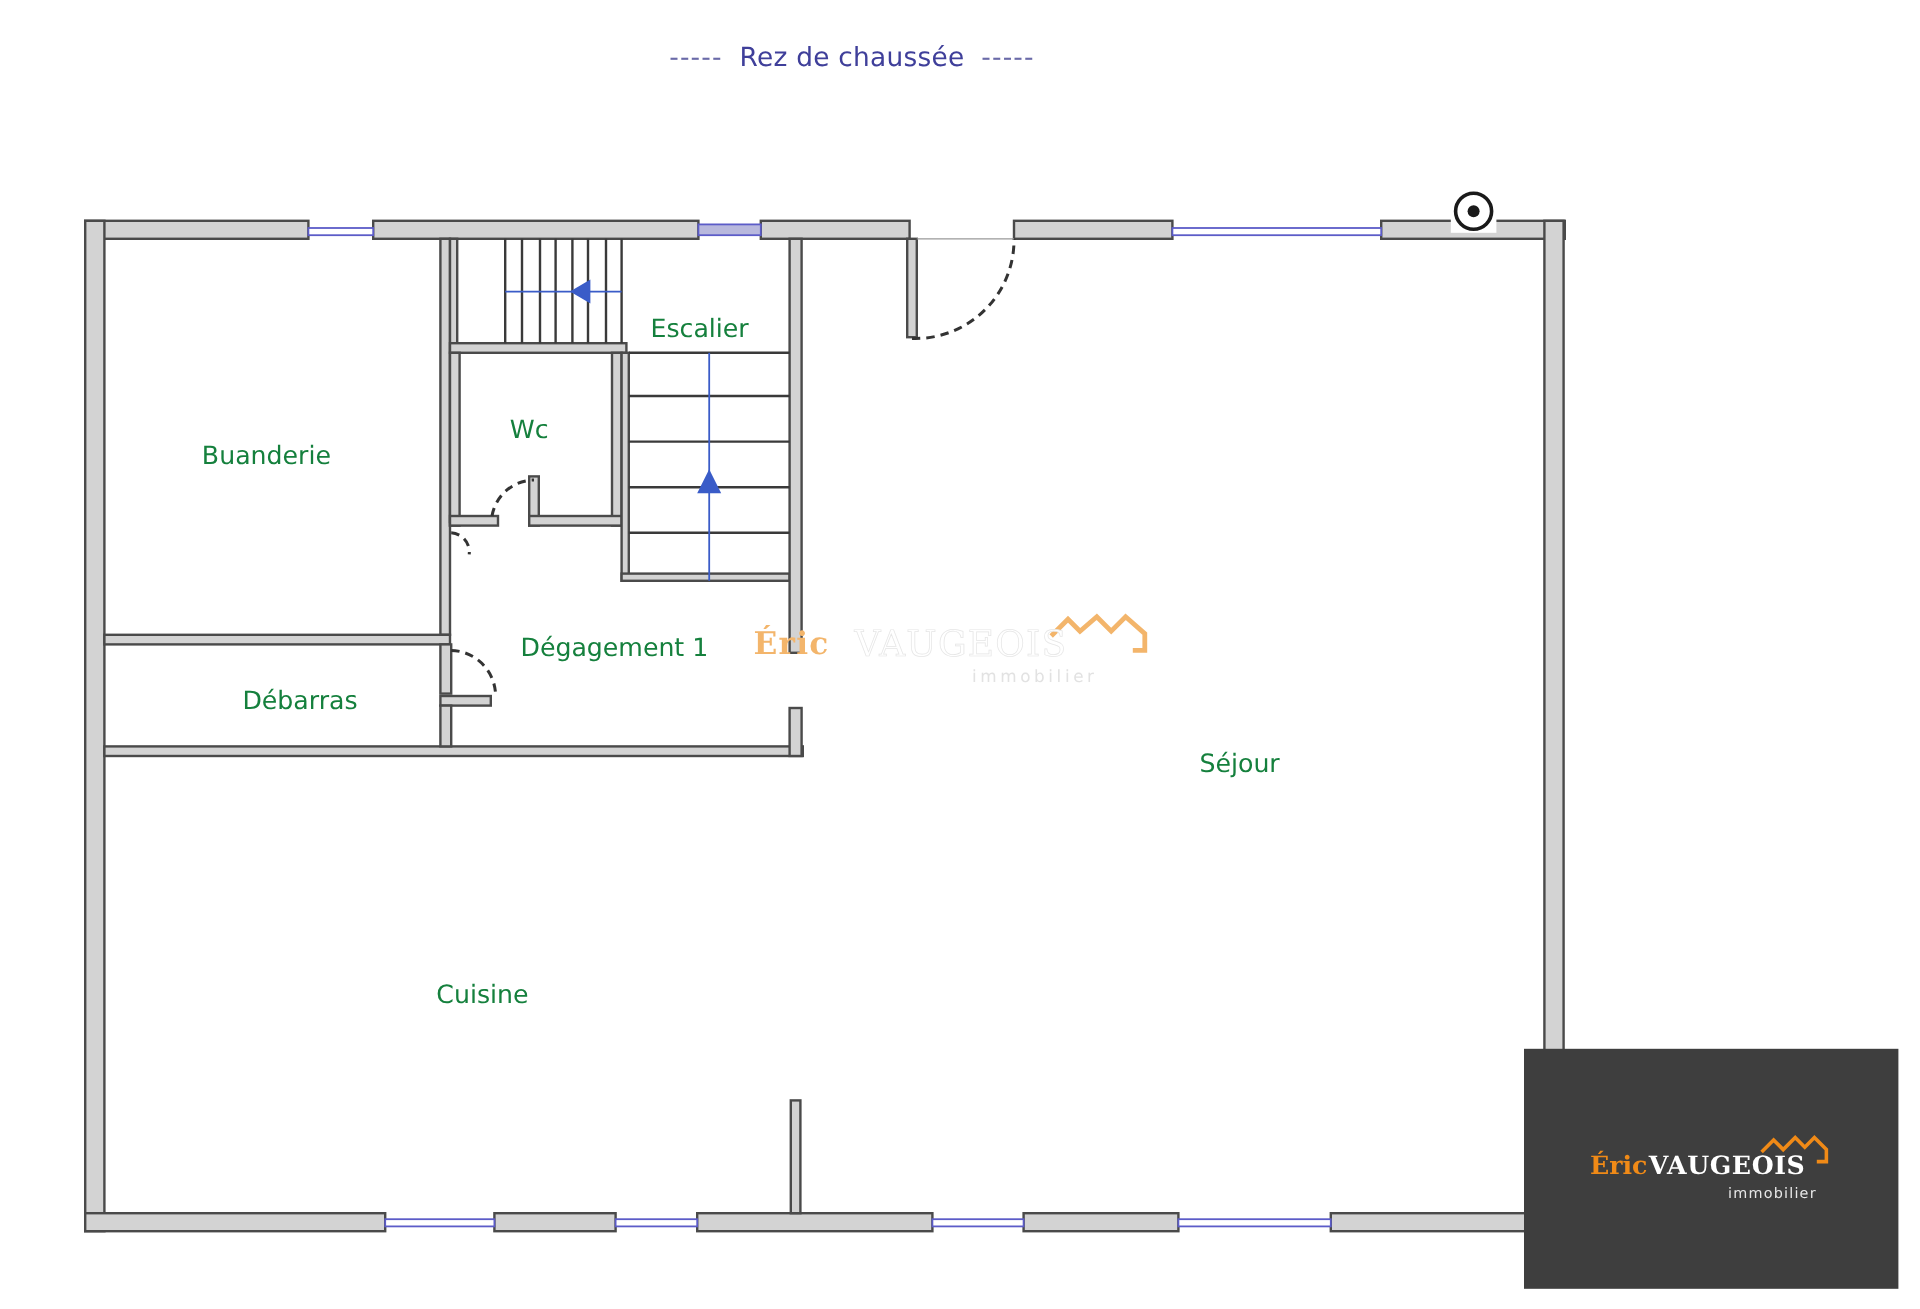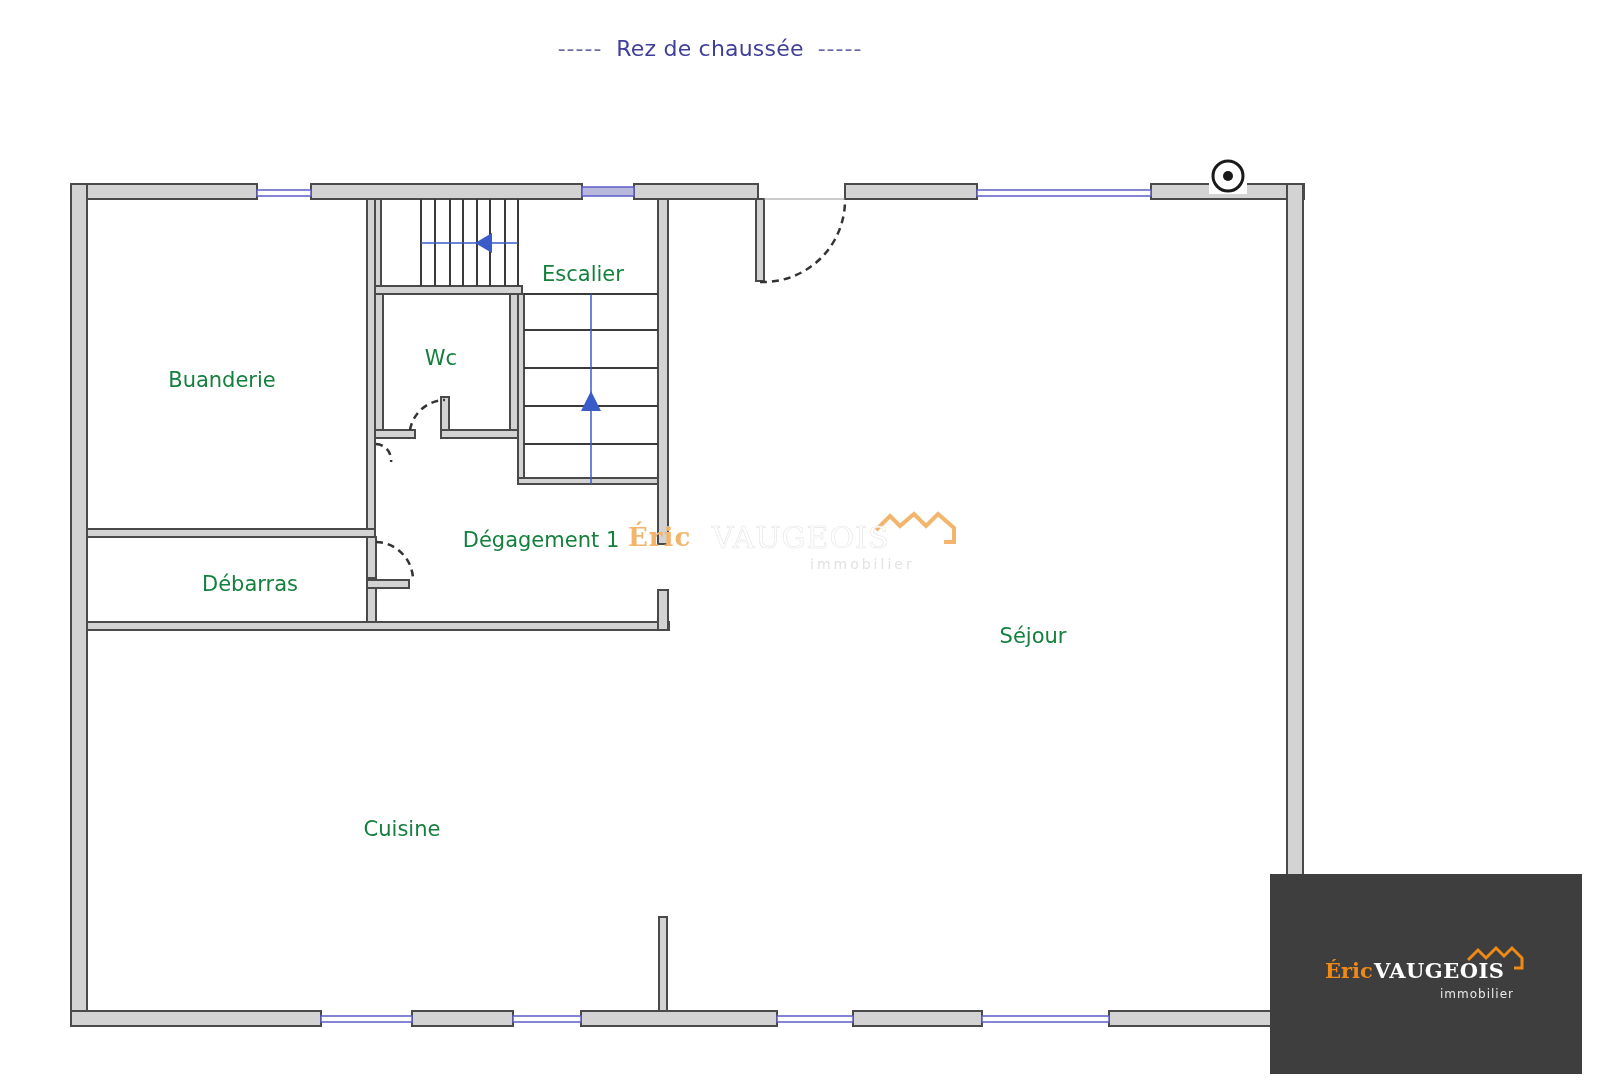--- a/index.html
+++ b/index.html
@@ -121,21 +121,21 @@
   <g>
     <rect x="1209" y="160" width="38" height="34" fill="#ffffff"></rect>
     <circle cx="1228" cy="176" r="15" fill="#ffffff" stroke="#1a1a1a" stroke-width="3"></circle>
     <circle cx="1228" cy="176" r="5" fill="#1a1a1a"></circle>
   </g>
 </svg>
 
 <div class="room-label" style="left:222px;top:380px;">Buanderie</div>
 <div class="room-label" style="left:441px;top:358px;">Wc</div>
 <div class="room-label" style="left:583px;top:274px;">Escalier</div>
-<div class="room-label" style="left:541px;top:540px;">Dégagement 1</div>
+<div class="room-label" style="left:512px;top:540px;">Dégagement 1</div>
 <div class="room-label" style="left:250px;top:584px;">Débarras</div>
 <div class="room-label" style="left:1033px;top:636px;">Séjour</div>
 <div class="room-label" style="left:382px;top:829px;margin-left:20px;">Cuisine</div>
 
 <div class="wm">
   <svg style="position:absolute;left:246px;top:10px;" width="84" height="40" viewBox="0 0 84 40">
     <polyline points="2,22 16,8 26,18 40,6 52,18 64,6 80,20 80,34 70,34" fill="none" stroke="#f3b56b" stroke-width="4"></polyline>
   </svg>
   <span class="eric">Éric</span>
   <span class="vaug">VAUGEOIS</span>

